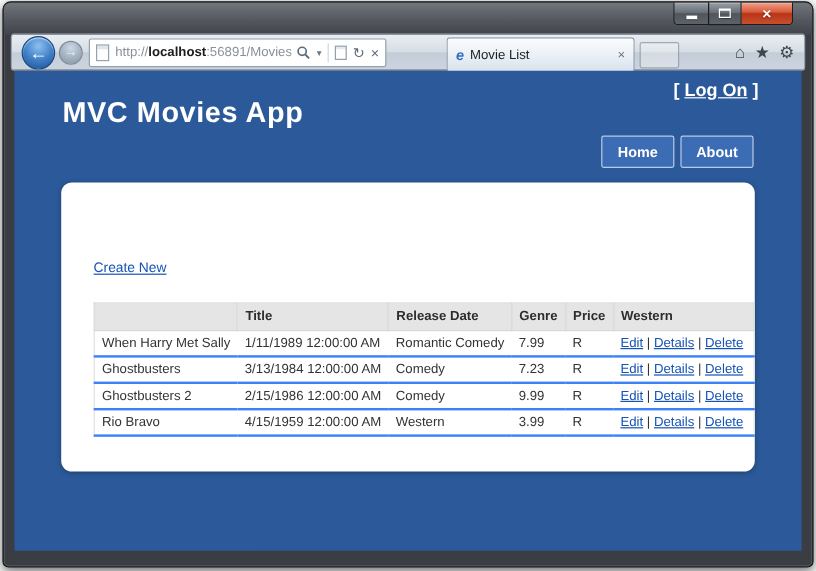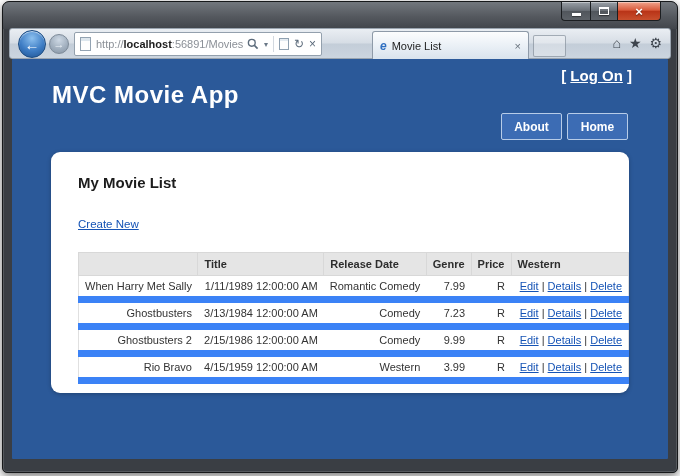--- a/index.html
+++ b/index.html
@@ -76,21 +76,21 @@
 
   .panel { position:absolute; left:39px; right:39px; top:93px; height:241px; background:#fff; border-radius:9px;
     box-shadow:0 1px 4px rgba(0,0,0,.25); }
   .section-title { position:absolute; left:27px; top:22px; font-size:15px; font-weight:bold; color:#1c1c1c; }
   .create-link { position:absolute; left:27px; top:66px; font-size:11.5px; color:#1553b5; text-decoration:underline; cursor:pointer; }
 
   table.movies { position:absolute; left:27px; top:100px; border-collapse:collapse; font-size:11px; color:#333;
     border:1px solid #e0e0e0; }
   table.movies th { background:#e5e5e5; font-weight:bold; text-align:left; padding:5px 6px;
     border:1px solid #d8d8d8; white-space:nowrap; color:#2d2d2d; }
-  table.movies td { padding:4px 6px; border-bottom:7px solid #3b82f6; white-space:nowrap; background:#fff;text-align:right; }
+  table.movies td { padding:4px 6px; border-bottom:2px solid #3b82f6; white-space:nowrap; background:#fff; }
   table.movies a { color:#1553b5; text-decoration:underline; cursor:pointer; }
   .sep { color:#333; }
   .c1{width:112px}.c2{width:126px}.c3{width:96px}.c4{width:34px}.c5{width:36px}.c6{width:126px}
 </style>
 </head>
 <body>
 
 <div class="window">
   <div class="titlebar"></div>
 
@@ -142,29 +142,28 @@
     <div class="chrome-right">
       <span class="ic">⌂</span>
       <span class="ic">★</span>
       <span class="ic">⚙</span>
     </div>
   </div>
 
   <div class="page">
     <div class="logon"><span>[ </span><a>Log On</a><span> ]</span></div>
 
-    <div class="app-title">MVC Movie App</div>
+    <div class="app-title">MVC Movies App</div>
 
     <div class="menu">
+      <div class="menu-btn">Home</div>
       <div class="menu-btn">About</div>
-      <div class="menu-btn">Home</div>
     </div>
 
     <div class="panel">
-      <div class="section-title">My Movie List</div>
       <a class="create-link">Create New</a>
 
       <table class="movies">
         <colgroup>
             <col class="c1">
             <col class="c2">
             <col class="c3">
             <col class="c4">
             <col class="c5">
             <col class="c6">

